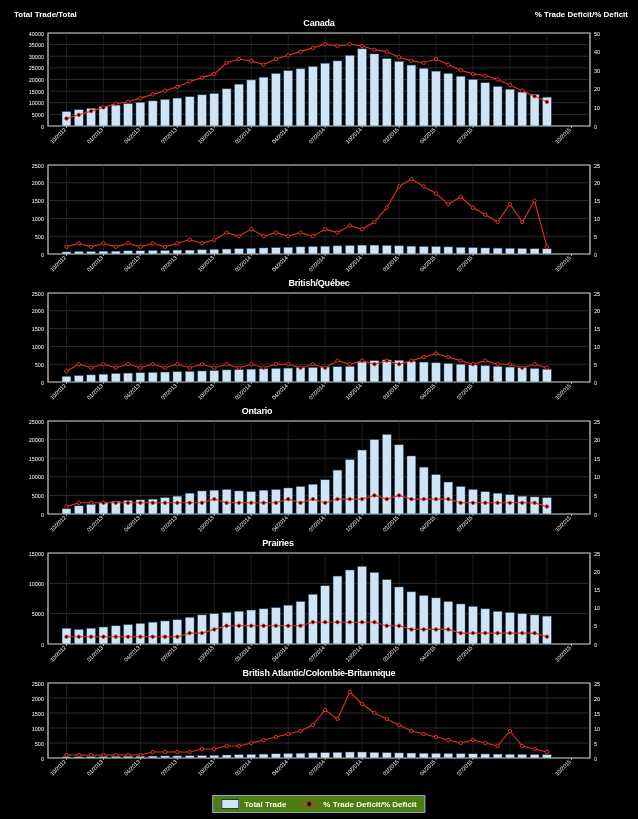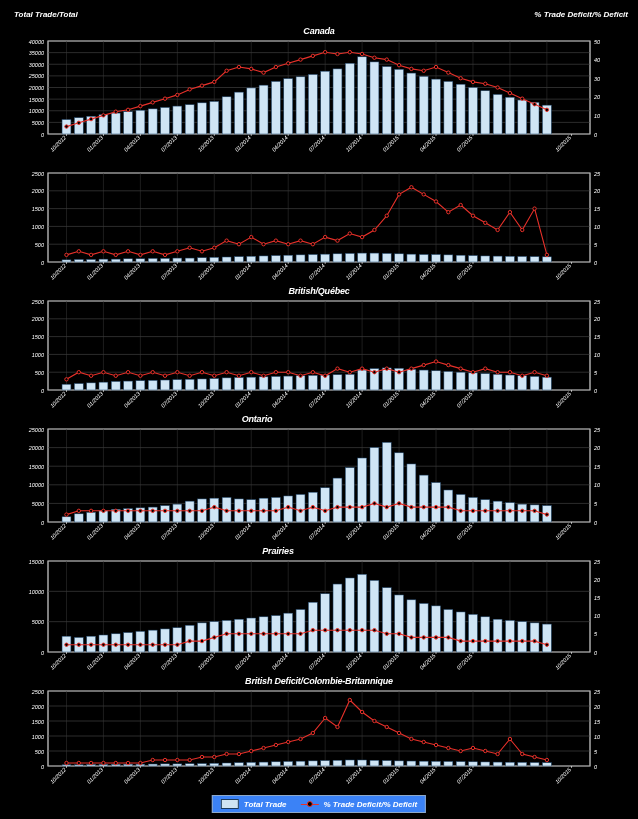--- a/index.html
+++ b/index.html
@@ -1,28 +1,28 @@
 <!DOCTYPE html>
 <html><head>
 <meta charset="utf-8">
 <style>
   html,body{margin:0;padding:0;background:#000;}
   body{width:638px;height:819px;font-family:"Liberation Sans",sans-serif;color:#fff;overflow:hidden;}
-  .page{position:relative;width:638px;height:819px;background:#000;font-style:italic;}
-  .panel{position:relative;margin:8px 0 0 0;}
+  .page{position:relative;width:638px;height:819px;background:#000;}
+  .panel{position:relative;margin:0 0 0 0;}
   .panel-title{
     position:absolute;left:0;right:0;top:0;text-align:center;
     font-size:9px;font-weight:bold;color:#fff;letter-spacing:-0.2px;
   }
   .hdr-left{position:absolute;left:14px;top:10px;font-size:8px;font-weight:bold;color:#fff;}
   .hdr-right{position:absolute;right:10px;top:10px;font-size:8px;font-weight:bold;color:#fff;}
   svg{display:block;}
   .legend{
     position:absolute;left:50%;transform:translateX(-50%);
-    bottom:6px;border:1px solid #8ea9c9;background:#3b82f6;
+    bottom:6px;border:1px solid #8ea9c9;background:#4d7c0f;
     padding:3px 8px;display:flex;align-items:center;gap:14px;
   }
   .legend .item{display:flex;align-items:center;gap:5px;font-size:8px;font-weight:bold;color:#fff;}
   .swatch-bar{width:16px;height:8px;background:#cfe3f2;border:1px solid #1b3a5c;display:inline-block;}
   .swatch-line{width:18px;height:8px;display:inline-block;position:relative;}
   .swatch-line:before{content:"";position:absolute;left:0;top:3.5px;width:18px;height:1.5px;background:#e8312a;}
   .swatch-line:after{content:"";position:absolute;left:6px;top:1px;width:6px;height:6px;border:1.2px solid #e8312a;border-radius:50%;background:#000;box-sizing:border-box;}
 </style>
 </head>
 <body>
@@ -752,21 +752,21 @@
           <line x1="399.06818181818187" x2="399.06818181818187" y1="106" y2="108" stroke="#fff" stroke-width="0.6"></line>
           <text x="436.0227272727273" y="110" fill="#fff" font-size="5.5" font-family="&quot;Liberation Sans&quot;, sans-serif" text-anchor="end" transform="rotate(-45 436.0227272727273 110)">04/2015</text>
           <line x1="436.0227272727273" x2="436.0227272727273" y1="106" y2="108" stroke="#fff" stroke-width="0.6"></line>
           <text x="472.97727272727275" y="110" fill="#fff" font-size="5.5" font-family="&quot;Liberation Sans&quot;, sans-serif" text-anchor="end" transform="rotate(-45 472.97727272727275 110)">07/2015</text>
           <line x1="472.97727272727275" x2="472.97727272727275" y1="106" y2="108" stroke="#fff" stroke-width="0.6"></line>
           <text x="571.5227272727273" y="110" fill="#fff" font-size="5.5" font-family="&quot;Liberation Sans&quot;, sans-serif" text-anchor="end" transform="rotate(-45 571.5227272727273 110)">10/2015</text>
           <line x1="571.5227272727273" x2="571.5227272727273" y1="106" y2="108" stroke="#fff" stroke-width="0.6"></line>
         </svg>
       </div>
       <div class="panel" style="position: absolute; left: 0px; top: 668px; width: 638px; height: 112px;">
-        <div class="panel-title">British Deficit/Colombie-Britannique</div>
+        <div class="panel-title">British Atlantic/Colombie-Britannique</div>
         <svg width="638" height="112" style="position: absolute; left: 0px; top: 0px;">
           <rect x="48" y="15" width="542" height="75" fill="#000" stroke="#ffffff" stroke-width="1"></rect>
           <line x1="48" x2="590" y1="90" y2="90" stroke="#4a4a4a" stroke-width="0.6"></line>
           <text x="44" y="92.5" text-anchor="end" fill="#fff" font-size="5.5" font-family="&quot;Liberation Sans&quot;, sans-serif">0</text>
           <line x1="48" x2="590" y1="75" y2="75" stroke="#4a4a4a" stroke-width="0.6"></line>
           <text x="44" y="77.5" text-anchor="end" fill="#fff" font-size="5.5" font-family="&quot;Liberation Sans&quot;, sans-serif">500</text>
           <line x1="48" x2="590" y1="60" y2="60" stroke="#4a4a4a" stroke-width="0.6"></line>
           <text x="44" y="62.5" text-anchor="end" fill="#fff" font-size="5.5" font-family="&quot;Liberation Sans&quot;, sans-serif">1000</text>
           <line x1="48" x2="590" y1="45" y2="45" stroke="#4a4a4a" stroke-width="0.6"></line>
           <text x="44" y="47.5" text-anchor="end" fill="#fff" font-size="5.5" font-family="&quot;Liberation Sans&quot;, sans-serif">1500</text>

